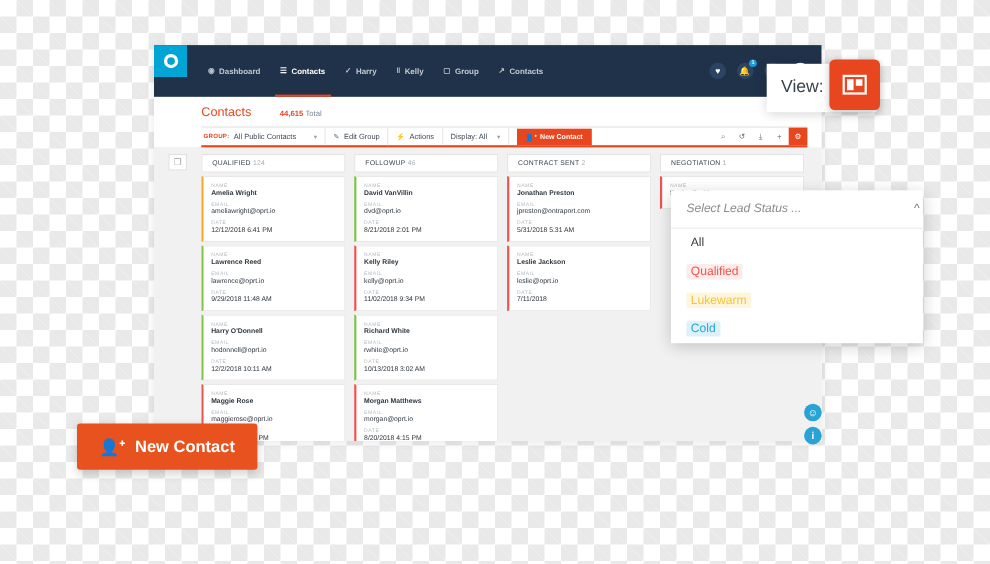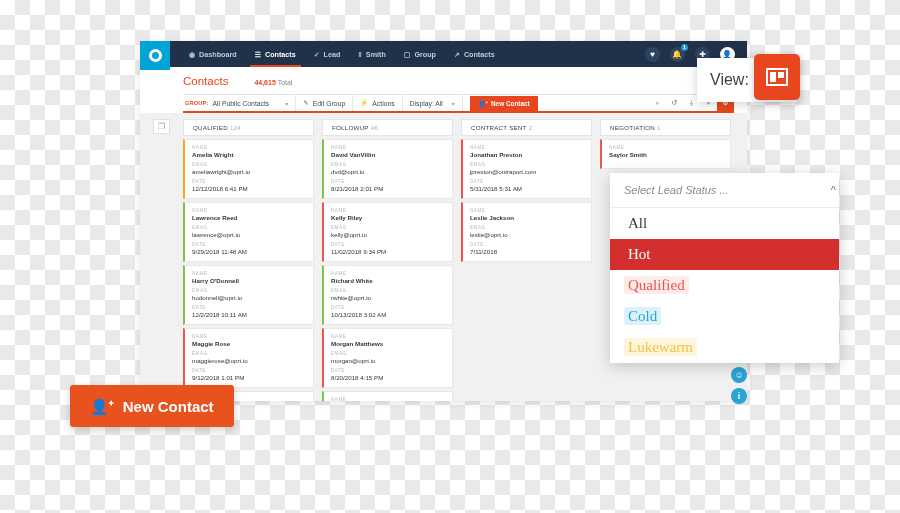--- a/index.html
+++ b/index.html
@@ -28,21 +28,21 @@
     left: 140px; top: 41px;
     width: 607px; height: 360px;
     background: #f1f1f1;
     box-shadow: 0 2px 8px rgba(0,0,0,.10);
     overflow: hidden;
   }
 
   
   .navbar {
     position: relative;
-    height: 26px;
+    height: 47px;
     background: #1f3249;
     display: flex;
     align-items: stretch;
   }
   .logo-box {
     width: 30px; height: 29px;
     background: #00a5d5;
     display: flex; align-items: center; justify-content: center;
   }
   .logo-o {
@@ -234,23 +234,22 @@
     display: flex; align-items: center; justify-content: space-between;
     padding: 11px 3px 11px 14px;
     border-bottom: 1px solid #ececec;
   }
   .lead-dd-head .ph {
     font-size: 11px; font-style: italic; color: #8c8c8c;
   }
   .chev-up { color: #6d6d6d; font-size: 11px; }
   .lead-opt {
     padding: 7px 14px;
-    font-size: 15px;
+    font-size: 11px;
     cursor: pointer;
-    font-family: Liberation Serif, serif;
   }
   .lead-opt .chip { padding: 1px 4px; border-radius: 2px; }
 
   
   .big-btn {
     position: absolute;
     left: 70px; top: 385px;
     background: #e8521e;
     color: #ffffff;
     font-size: 15px; font-weight: bold;
@@ -290,25 +289,25 @@
         <div class="nav-item">
           <span class="nav-ico">◉</span>
           <span>Dashboard</span>
         </div>
         <div class="nav-item active">
           <span class="nav-ico">☰</span>
           <span>Contacts</span>
         </div>
         <div class="nav-item">
           <span class="nav-ico">✓</span>
-          <span>Lead</span>
+          <span>Harry</span>
         </div>
         <div class="nav-item">
           <span class="nav-ico">‖</span>
-          <span>Smith</span>
+          <span>Kelly</span>
         </div>
         <div class="nav-item">
           <span class="nav-ico">▢</span>
           <span>Group</span>
         </div>
         <div class="nav-item">
           <span class="nav-ico">↗</span>
           <span>Contacts</span>
         </div>
       </div>
@@ -519,24 +518,23 @@
   </div>
 </div>
 
 <div class="lead-dd">
   <div class="lead-dd-head">
     <span class="ph">Select Lead Status ...</span>
     <span class="chev-up">^</span>
   </div>
   <div id="lead-options">
       <div class="lead-opt"><span class="chip" style="color: rgb(58, 58, 58);">All</span></div>
-      <div class="lead-opt" style="background: rgb(211, 47, 47);"><span class="chip" style="color: rgb(255, 255, 255);">Hot</span></div>
       <div class="lead-opt"><span class="chip" style="color: rgb(239, 83, 80); background: rgb(253, 236, 234);">Qualified</span></div>
+      <div class="lead-opt"><span class="chip" style="color: rgb(245, 194, 66); background: rgb(253, 246, 221);">Lukewarm</span></div>
       <div class="lead-opt"><span class="chip" style="color: rgb(41, 163, 212); background: rgb(221, 241, 251);">Cold</span></div>
-      <div class="lead-opt"><span class="chip" style="color: rgb(245, 194, 66); background: rgb(253, 246, 221);">Lukewarm</span></div>
     </div>
 </div>
 
 <div class="big-btn">
   <span class="ic">👤⁺</span>
   <span>New Contact</span>
 </div>
 
 <div class="bubbles" id="bubbles">
     <div class="bubble">

